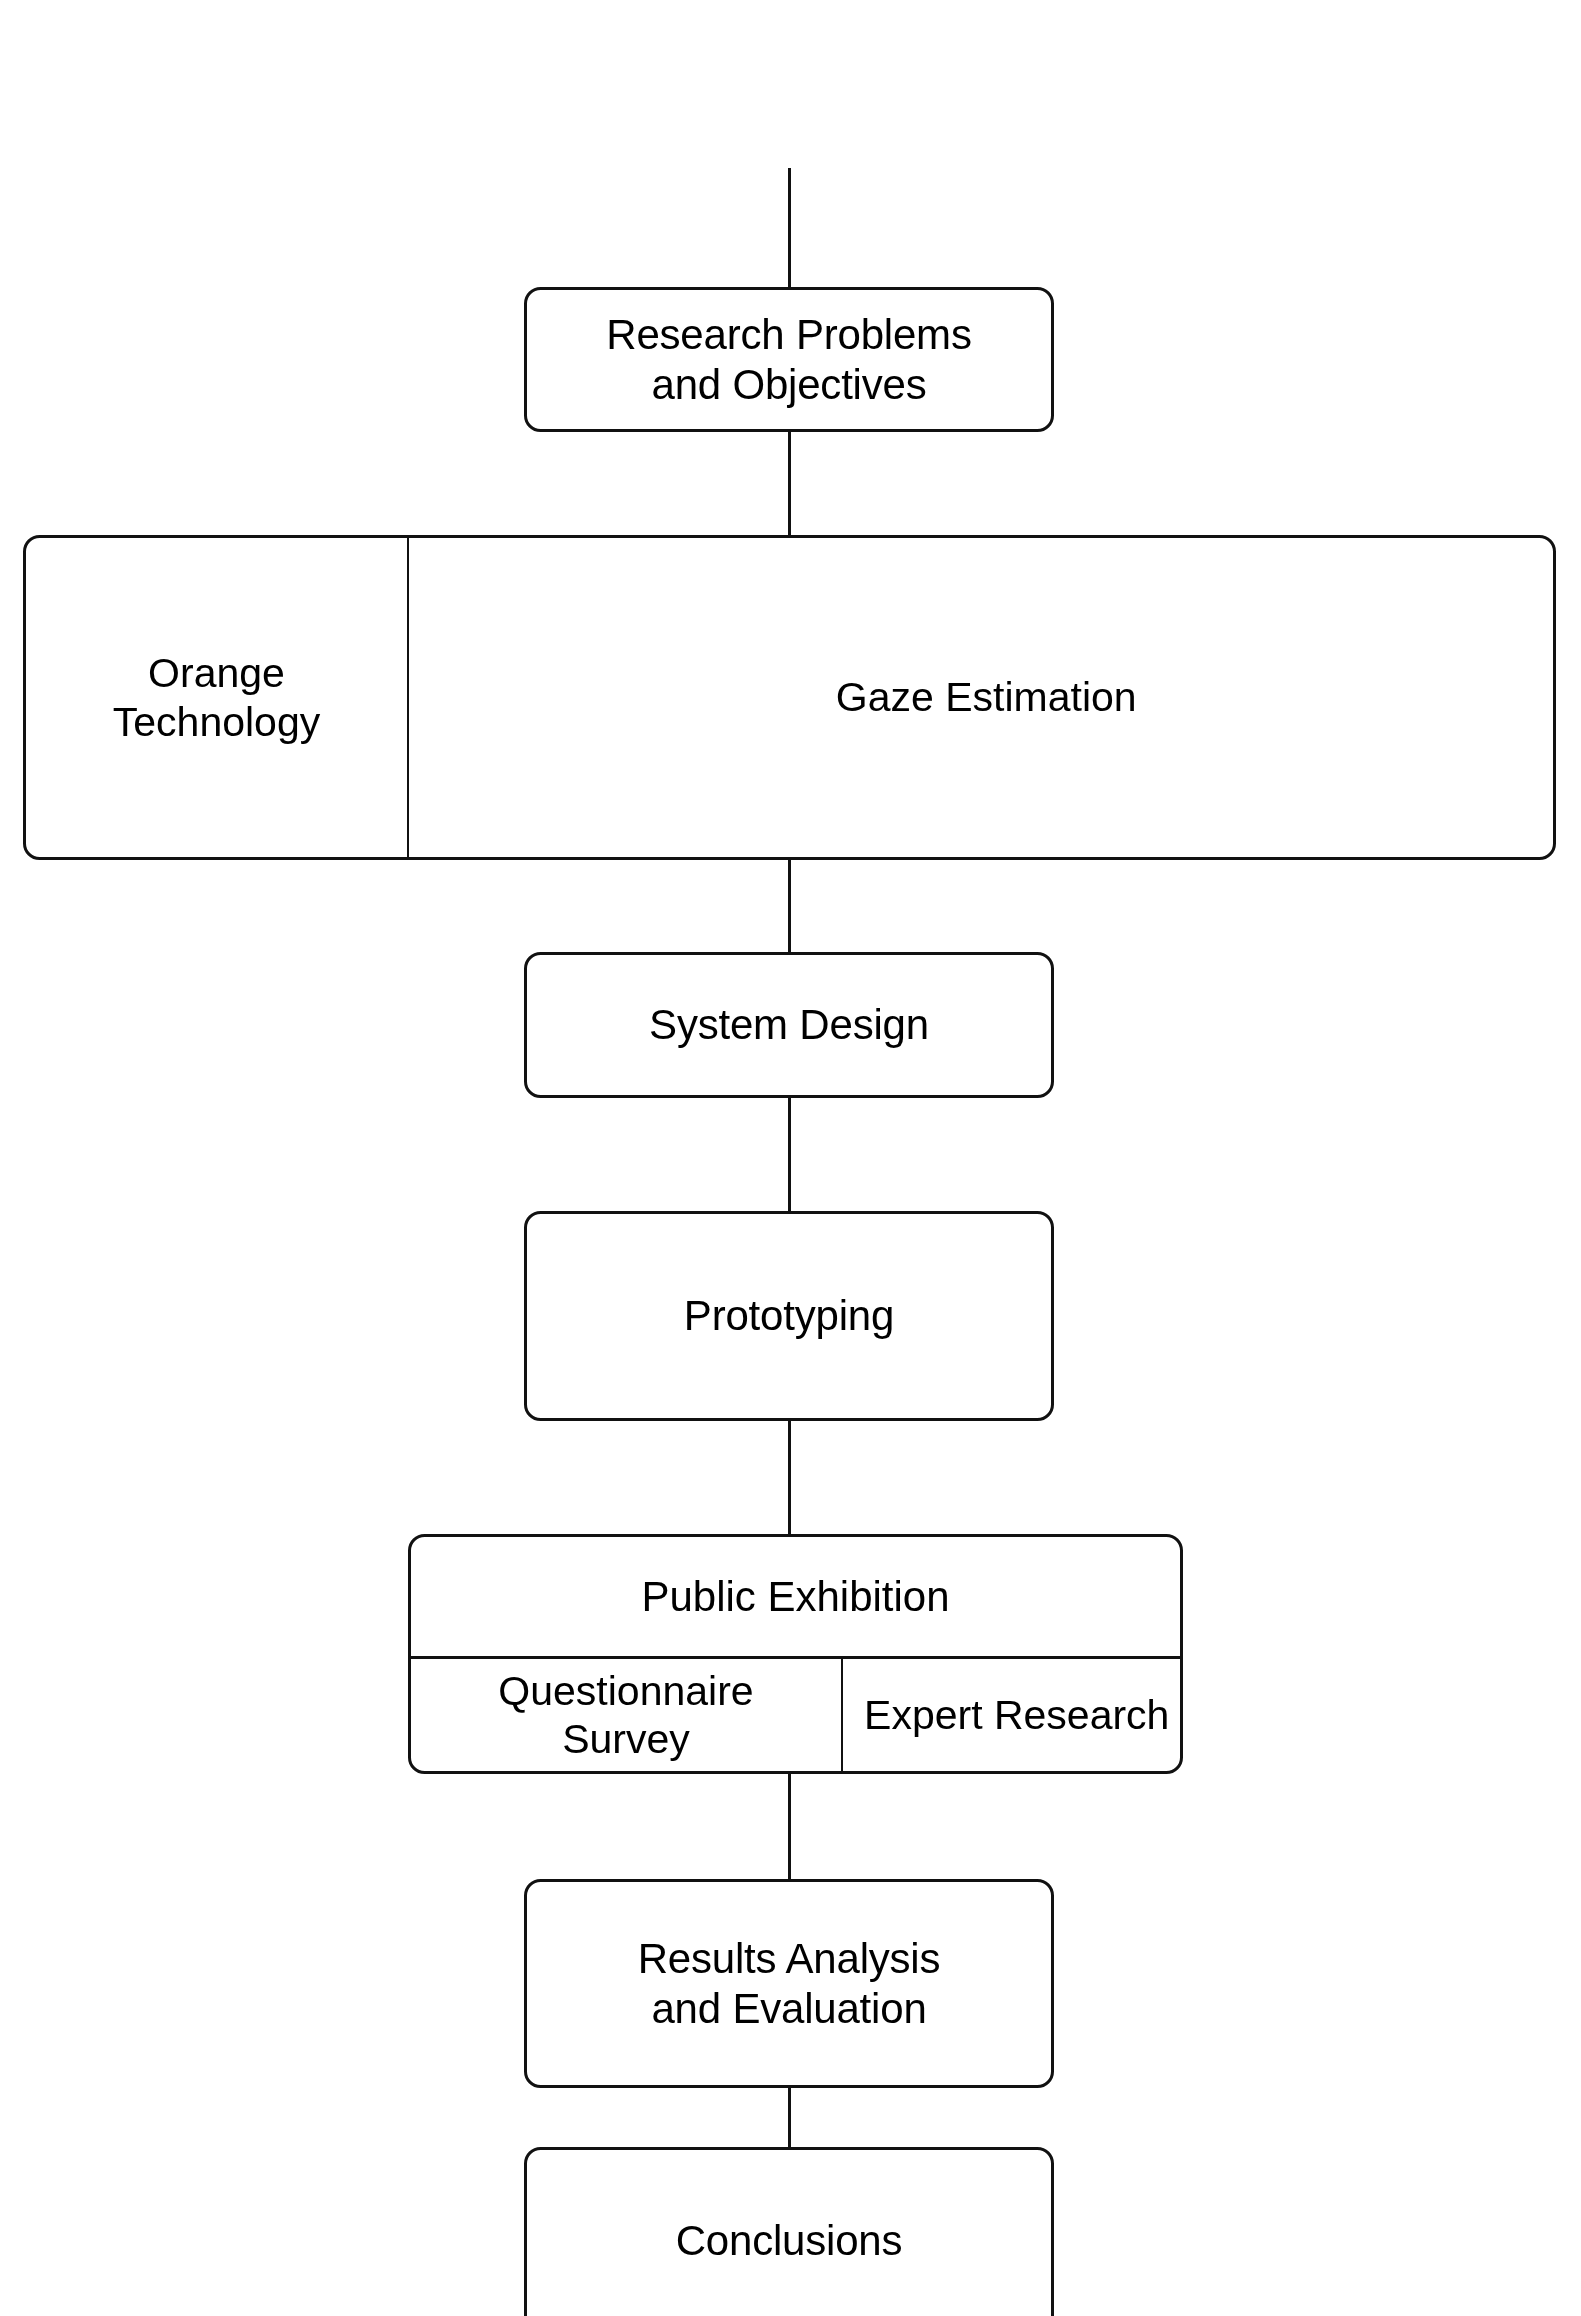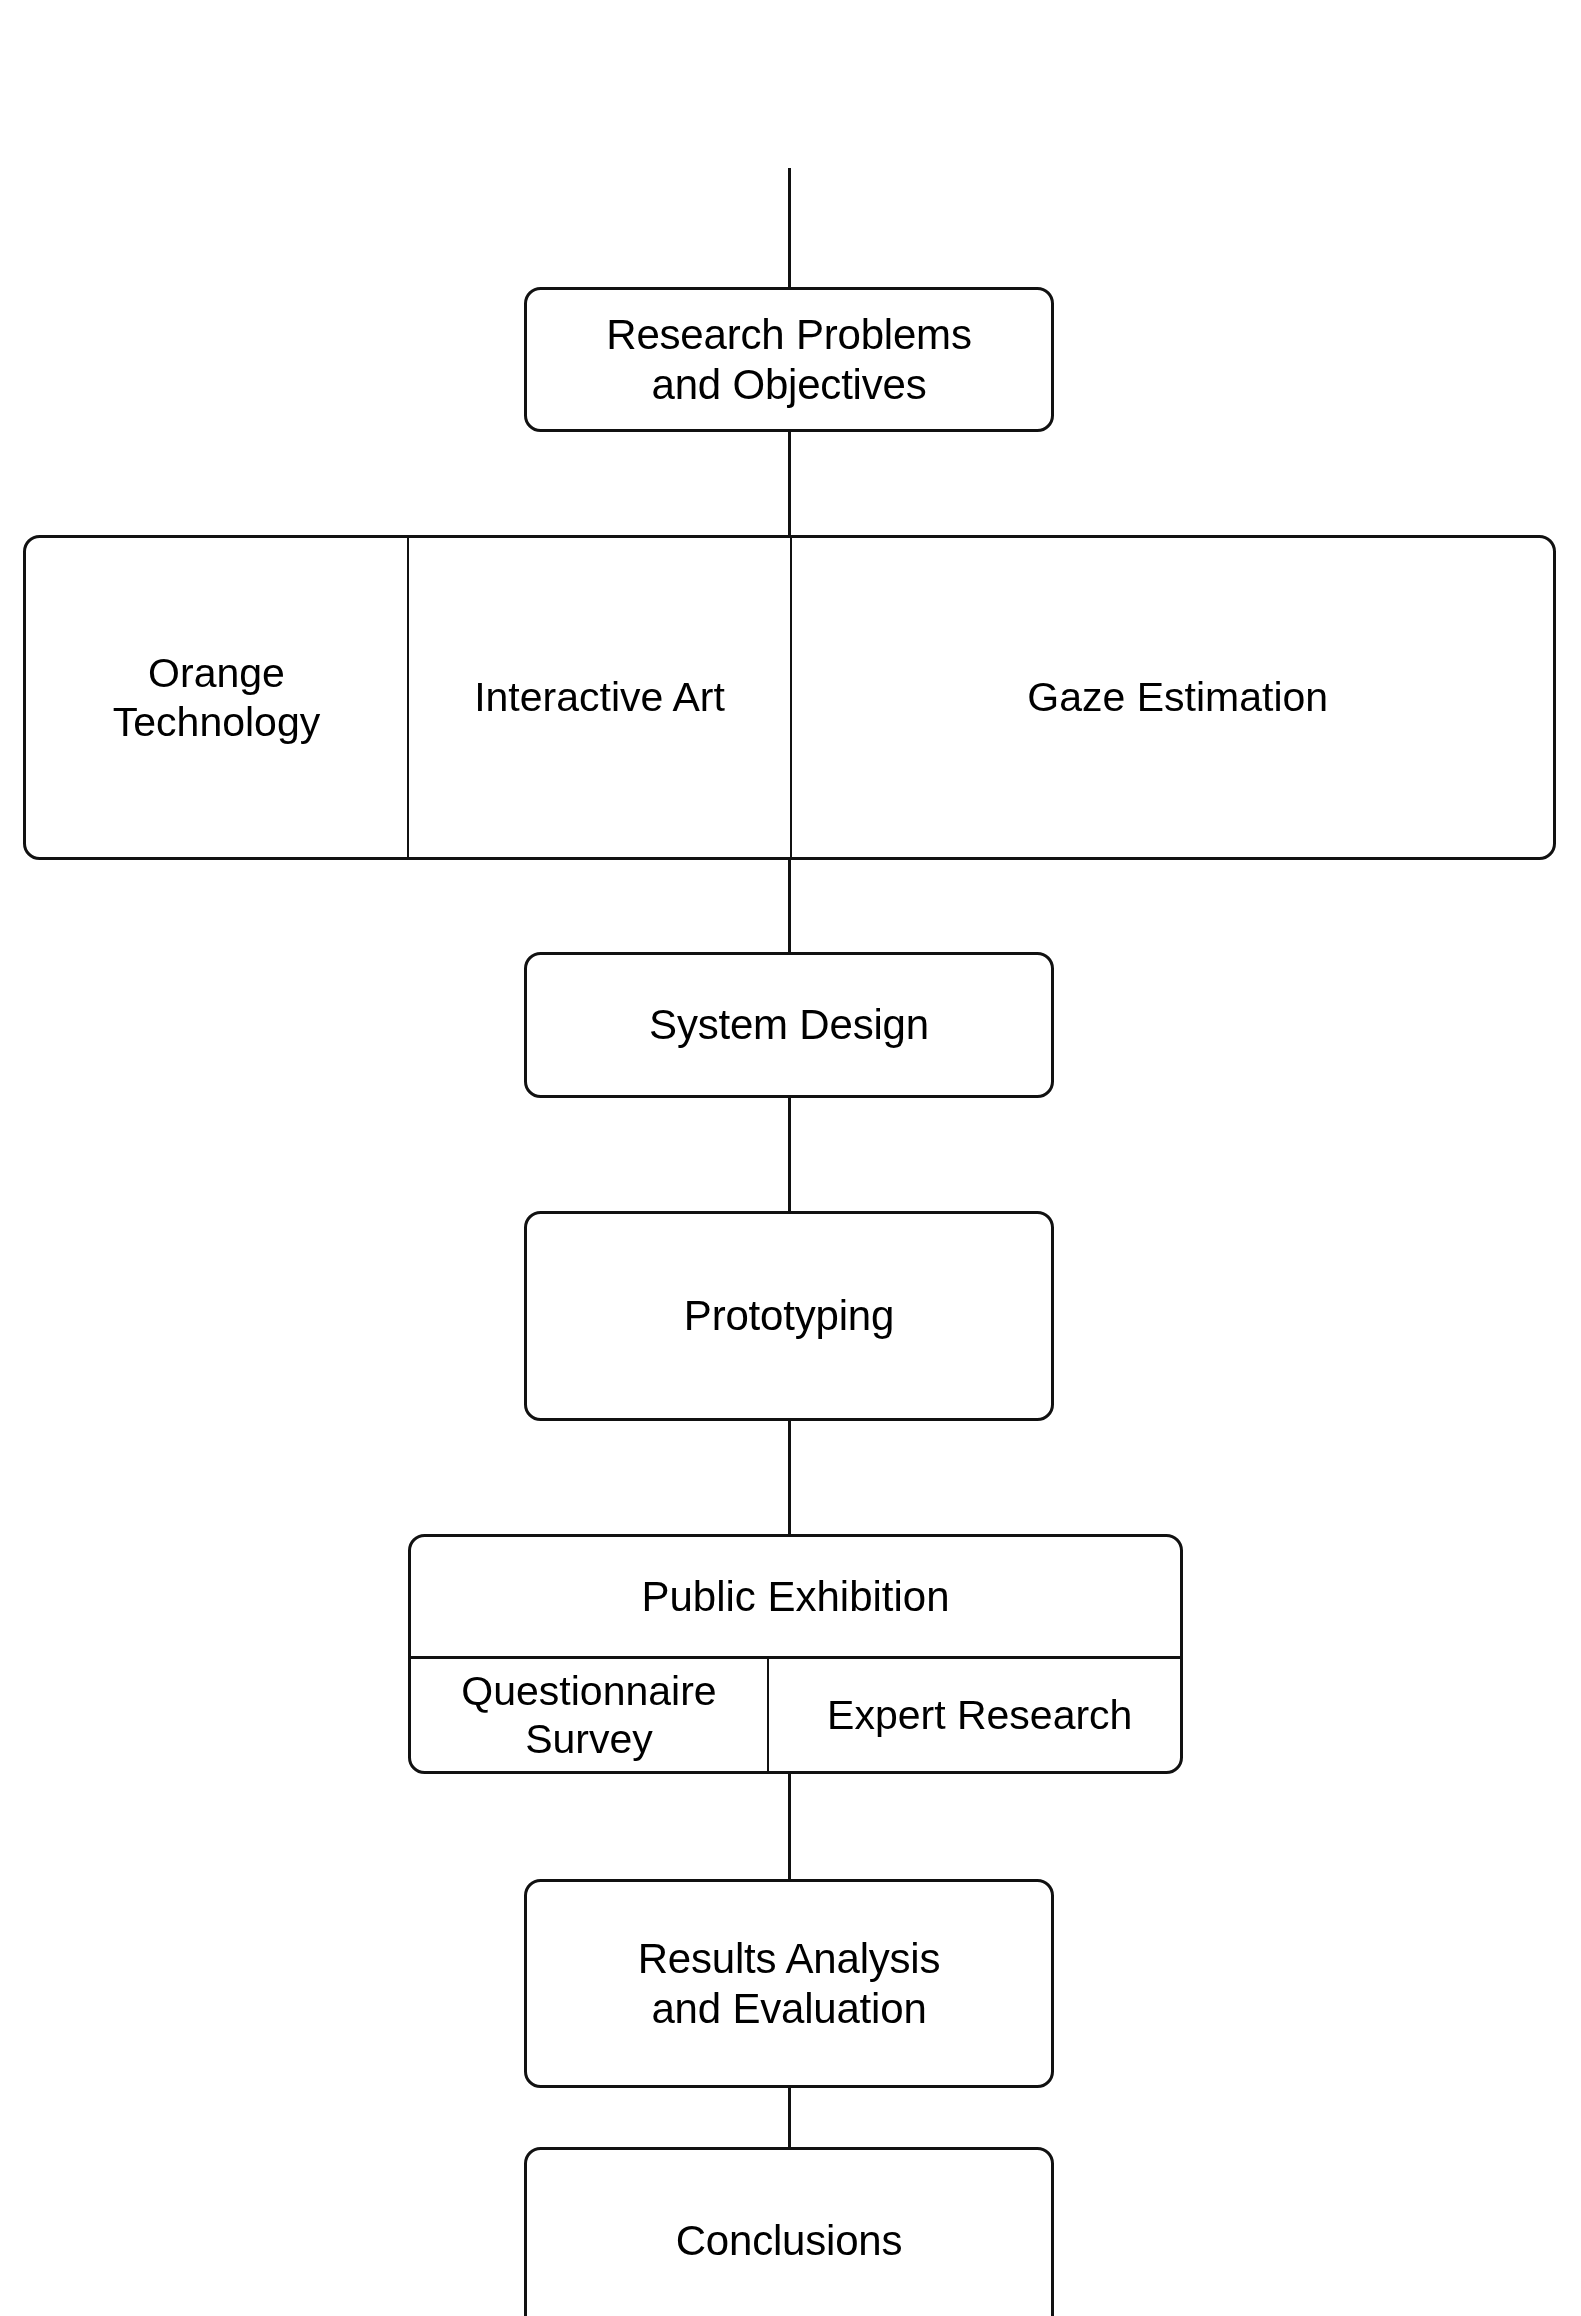--- a/index.html
+++ b/index.html
@@ -112,43 +112,40 @@
     <span class="label">Research Problems
 and Objectives</span>
   </div>
 
   <div class="group" style="left:23px; top:535px; width:1533px; height:325px;">
     <div class="group-row">
       <div class="group-cell" style="width:383px;">
         <span class="label">Orange
 Technology</span>
       </div>
-      <div class="group-cell" style="width:383px;">
-        <span class="label">Interactive Art</span>
-      </div>
       <div class="group-cell" style="flex:1 1 auto;">
         <span class="label">Gaze Estimation</span>
       </div>
     </div>
   </div>
 
   <div class="node" style="left:524px; top:952px; width:530px; height:146px;">
     <span class="label">System Design</span>
   </div>
 
   <div class="node" style="left:524px; top:1211px; width:530px; height:210px;">
     <span class="label">Prototyping</span>
   </div>
 
   <div class="group" style="left:408px; top:1534px; width:775px; height:240px;">
     <div class="group-head" style="height:122px;">
       <span class="label">Public Exhibition</span>
     </div>
     <div class="group-row">
-      <div class="group-cell" style="width:358px;">
+      <div class="group-cell" style="width:432px;">
         <span class="label">Questionnaire
 Survey</span>
       </div>
       <div class="group-cell" style="flex:1 1 auto;">
         <span class="label">Expert Research</span>
       </div>
     </div>
   </div>
 
   <div class="node" style="left:524px; top:1879px; width:530px; height:209px;">

